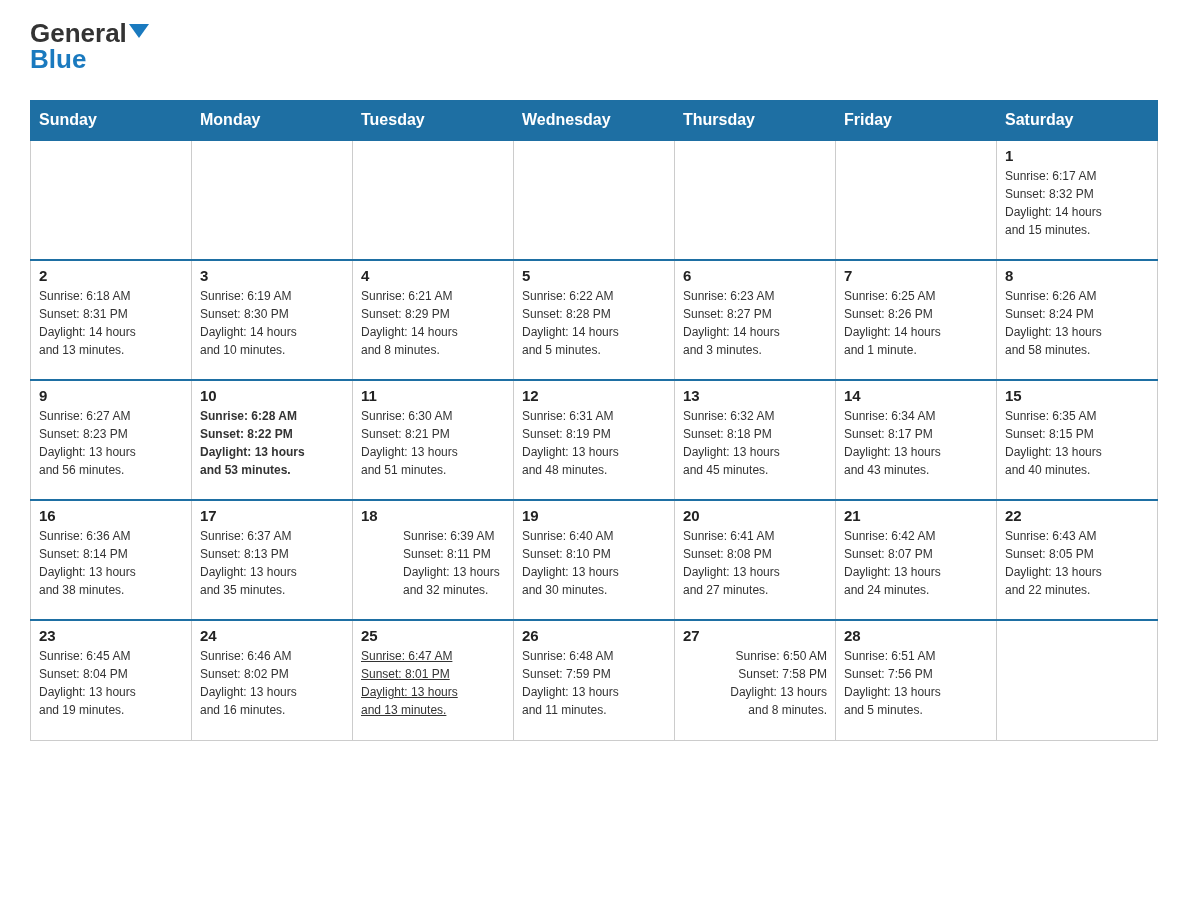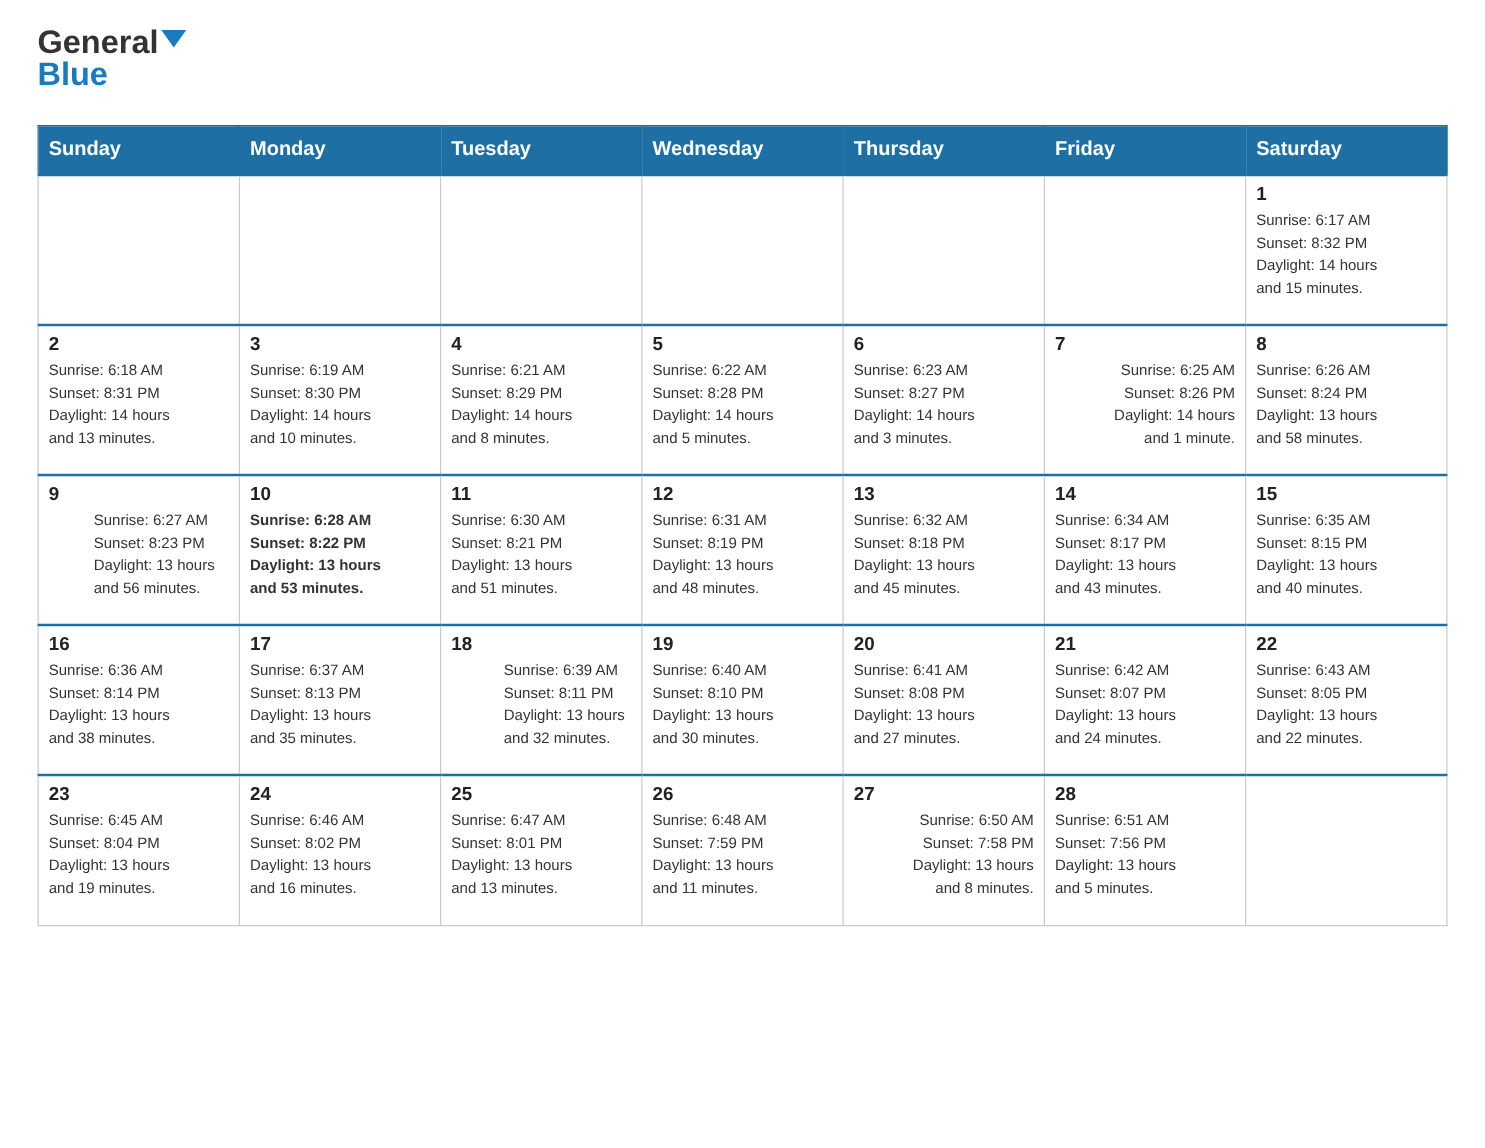--- a/index.html
+++ b/index.html
@@ -173,37 +173,37 @@
         </td>
         <td>
           <span class="day-number">6</span>
           <div class="day-info" style="white-space: pre-line;">Sunrise: 6:23 AM
 Sunset: 8:27 PM
 Daylight: 14 hours
 and 3 minutes.</div>
         </td>
         <td>
           <span class="day-number">7</span>
-          <div class="day-info" style="white-space: pre-line; text-align: right;">Sunrise: 6:25 AM
+          <div class="day-info" style="white-space: pre-line;">Sunrise: 6:25 AM
 Sunset: 8:26 PM
 Daylight: 14 hours
 and 1 minute.</div>
         </td>
         <td>
           <span class="day-number">8</span>
           <div class="day-info" style="white-space: pre-line;">Sunrise: 6:26 AM
 Sunset: 8:24 PM
 Daylight: 13 hours
 and 58 minutes.</div>
         </td>
       </tr>
       <tr>
         <td>
           <span class="day-number">9</span>
-          <div class="day-info" style="white-space: pre-line; margin-left: 36px;">Sunrise: 6:27 AM
+          <div class="day-info" style="white-space: pre-line;">Sunrise: 6:27 AM
 Sunset: 8:23 PM
 Daylight: 13 hours
 and 56 minutes.</div>
         </td>
         <td>
           <span class="day-number">10</span>
           <div class="day-info" style="white-space: pre-line; font-weight: bold;">Sunrise: 6:28 AM
 Sunset: 8:22 PM
 Daylight: 13 hours
 and 53 minutes.</div>
@@ -305,21 +305,21 @@
         </td>
         <td>
           <span class="day-number">24</span>
           <div class="day-info" style="white-space: pre-line;">Sunrise: 6:46 AM
 Sunset: 8:02 PM
 Daylight: 13 hours
 and 16 minutes.</div>
         </td>
         <td>
           <span class="day-number">25</span>
-          <div class="day-info" style="white-space: pre-line;">Sunrise: 6:47 AM
+          <div class="day-info" style="white-space: pre-line; text-decoration: underline;">Sunrise: 6:47 AM
 Sunset: 8:01 PM
 Daylight: 13 hours
 and 13 minutes.</div>
         </td>
         <td>
           <span class="day-number">26</span>
           <div class="day-info" style="white-space: pre-line;">Sunrise: 6:48 AM
 Sunset: 7:59 PM
 Daylight: 13 hours
 and 11 minutes.</div>

